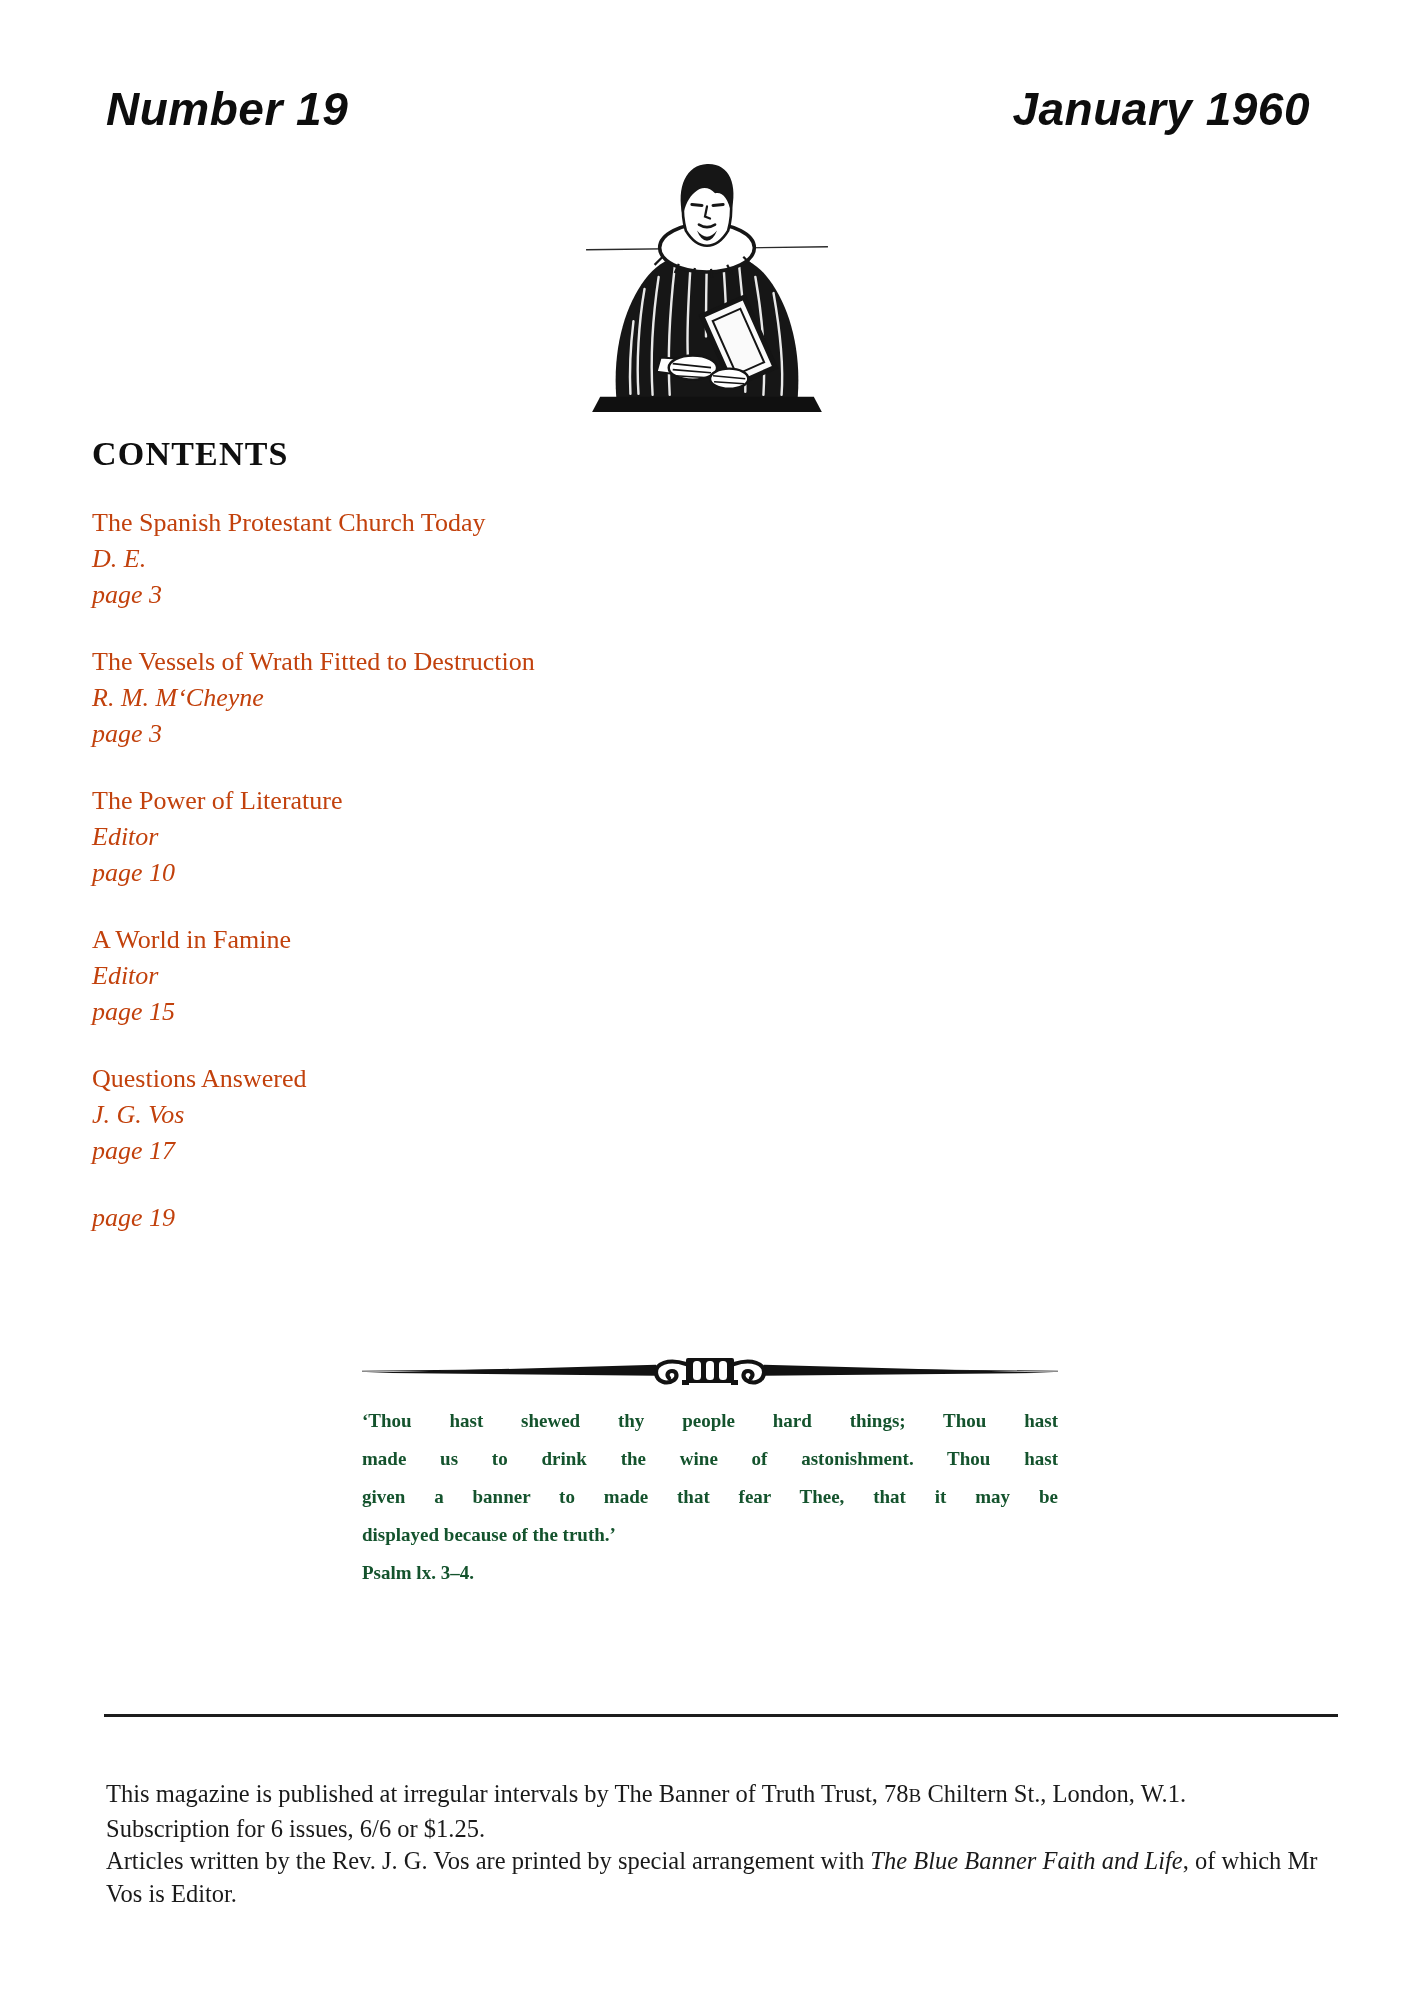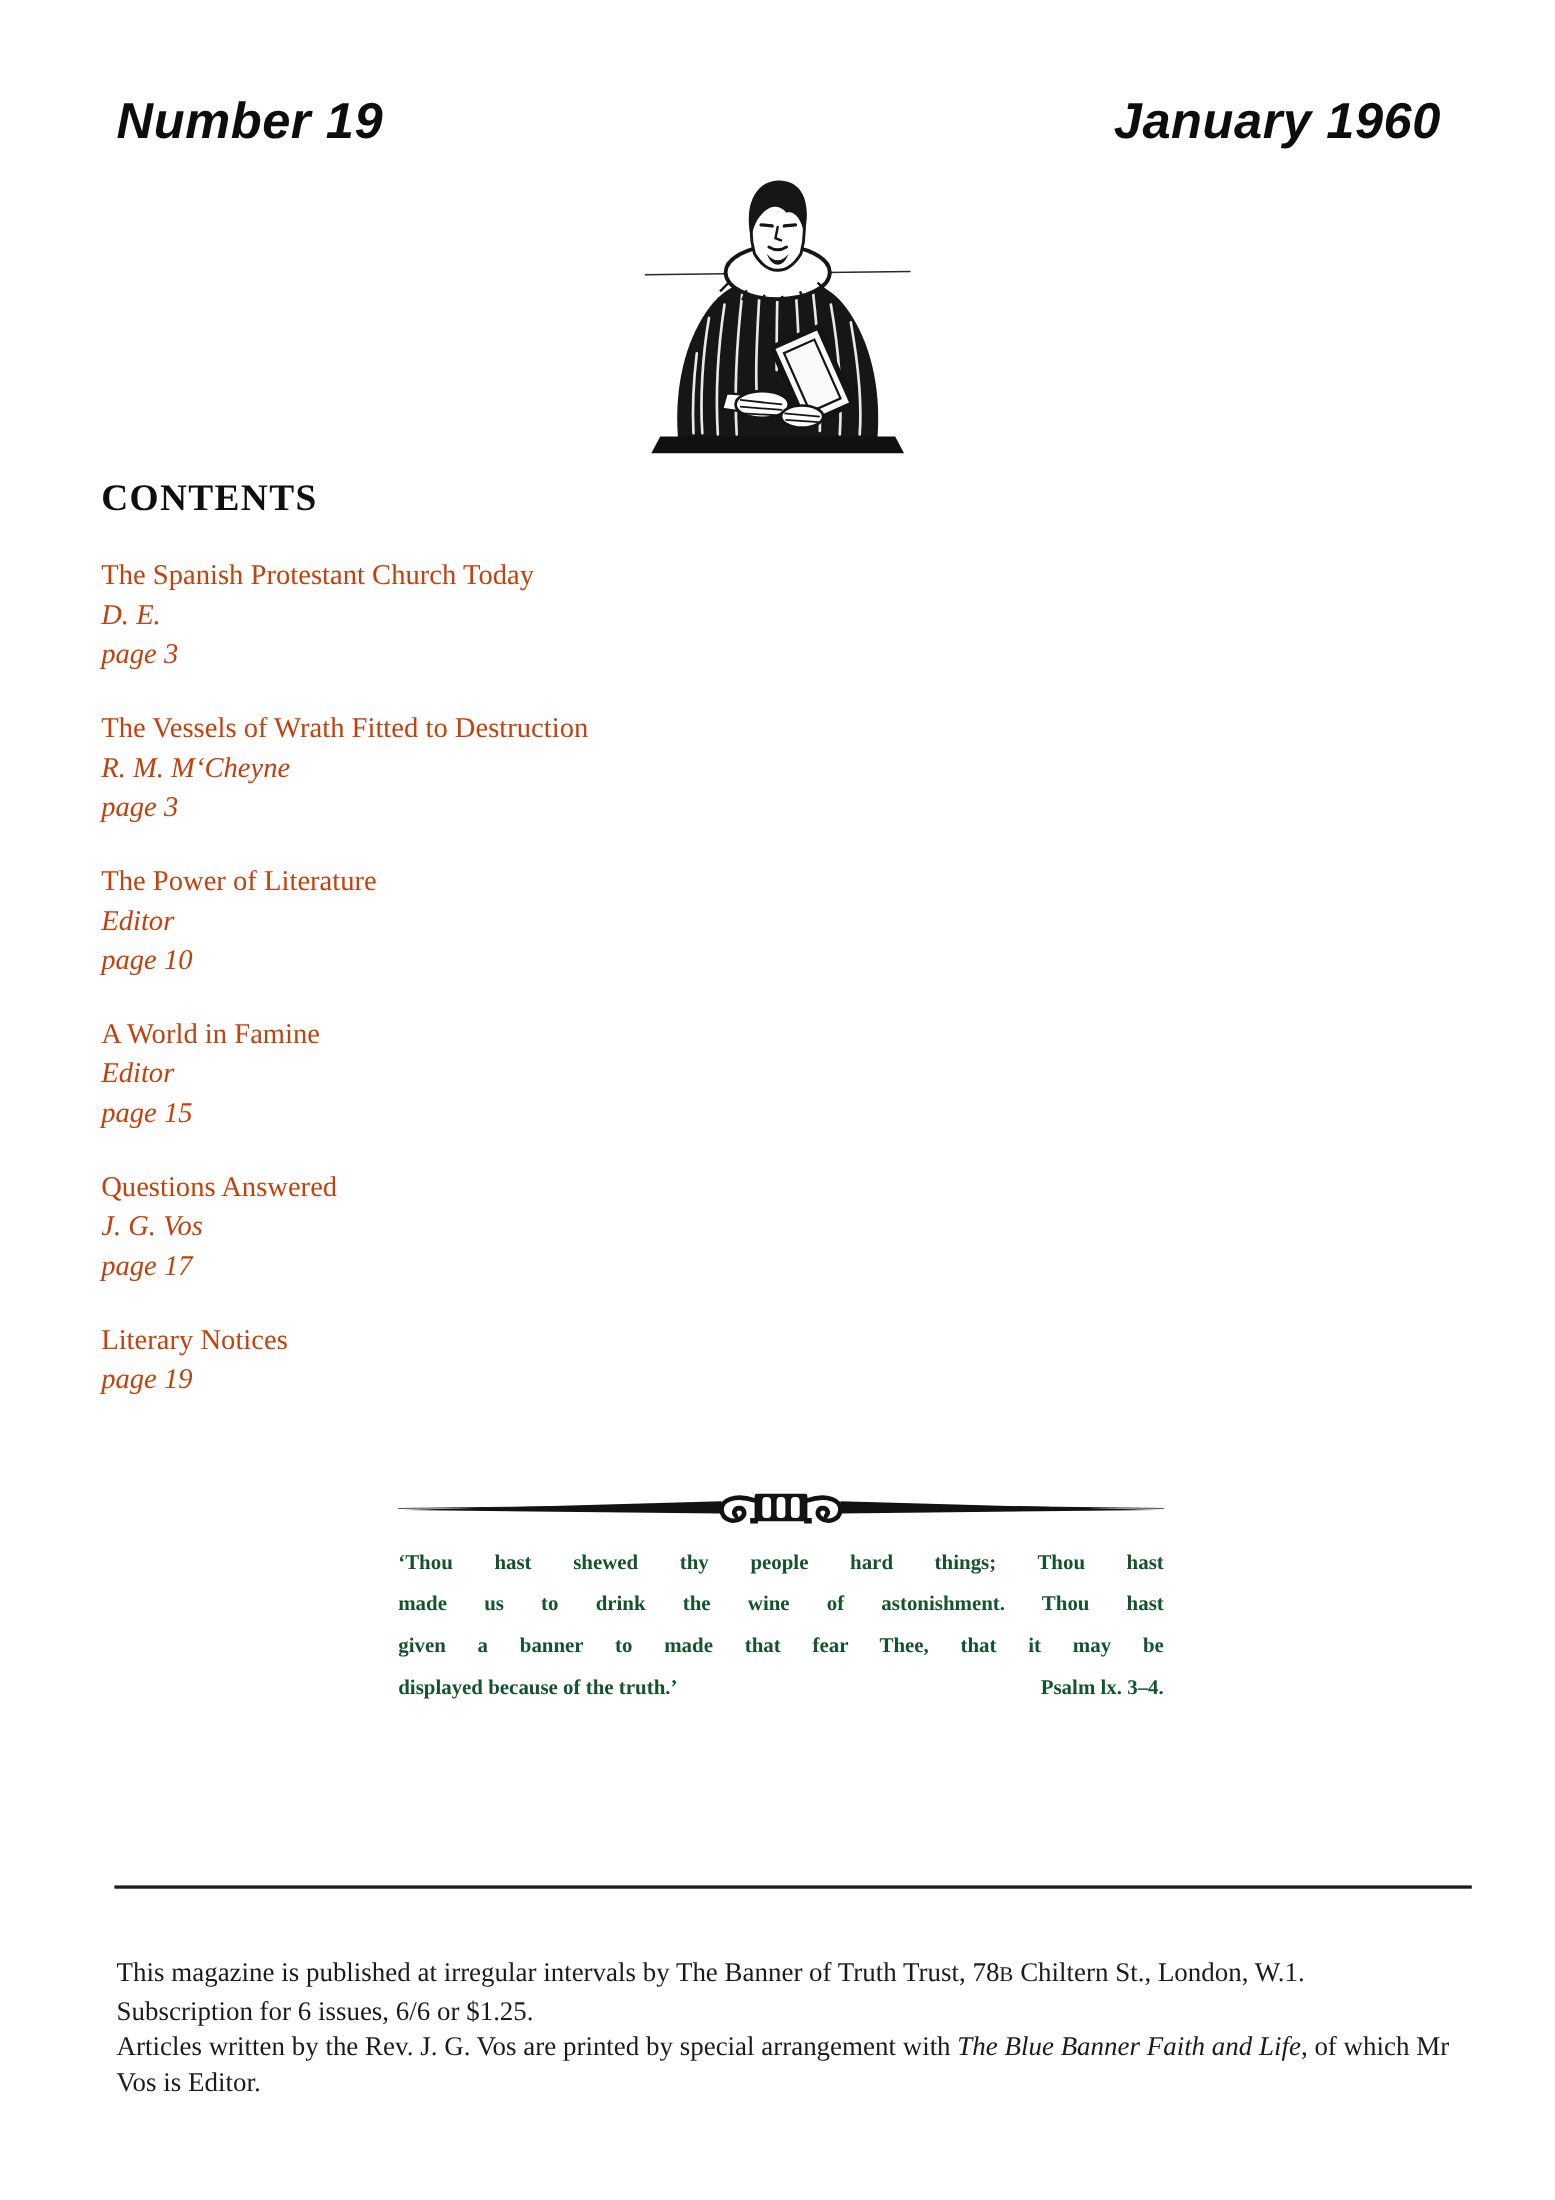--- a/index.html
+++ b/index.html
@@ -29,21 +29,21 @@
   .toc-entry .author, .toc-entry .pageno { font-style:italic; }
   
   .divider { position:absolute; left:360px; top:1351px; width:700px; height:38px; }
   .divider svg { width:100%; height:100%; display:block; }
   
   .epigraph {
     position:absolute; left:362px; top:1402px; width:696px;
     font-weight:700; font-size:19px; line-height:38px; color:#14532d;
   }
   .jline { text-align:justify; text-align-last:justify; }
-  .lastline { display:flex; justify-content:space-between; }
+  .lastline { display:flex; justify-content:space-between;flex-direction:column; }
   
   .footer-rule { position:absolute; left:104px; top:1714px; width:1234px; height:3px; background:#1c1c1c; }
   .imprint {
     position:absolute; left:106px; top:1778px; width:1245px;
     font-size:24.5px; line-height:32.5px; color:#1a1a1a;
   }
   .nowrap { white-space:nowrap; }
   .it { font-style:italic; }
   .sc { font-size:0.78em; }
 </style>
@@ -147,21 +147,20 @@
       <div class="pageno">page 15</div>
     </div>
 
     <div class="toc-entry">
       <div>Questions Answered</div>
       <div class="author">J. G. Vos</div>
       <div class="pageno">page 17</div>
     </div>
 
     <div class="toc-entry">
-      <div>Literary Notices</div>
       <div class="pageno">page 19</div>
     </div>
   </div>
 
   <div class="divider">
     <svg viewBox="0 0 700 38" xmlns="http://www.w3.org/2000/svg">
       <g fill="#121212">
         <polygon points="2,19.8 296,16.8 296,18.2 2,20.6"></polygon>
         <polygon points="6,21.8 296,13.8 296,24.8"></polygon>
         <polygon points="698,19.8 404,16.8 404,18.2 698,20.6"></polygon>

